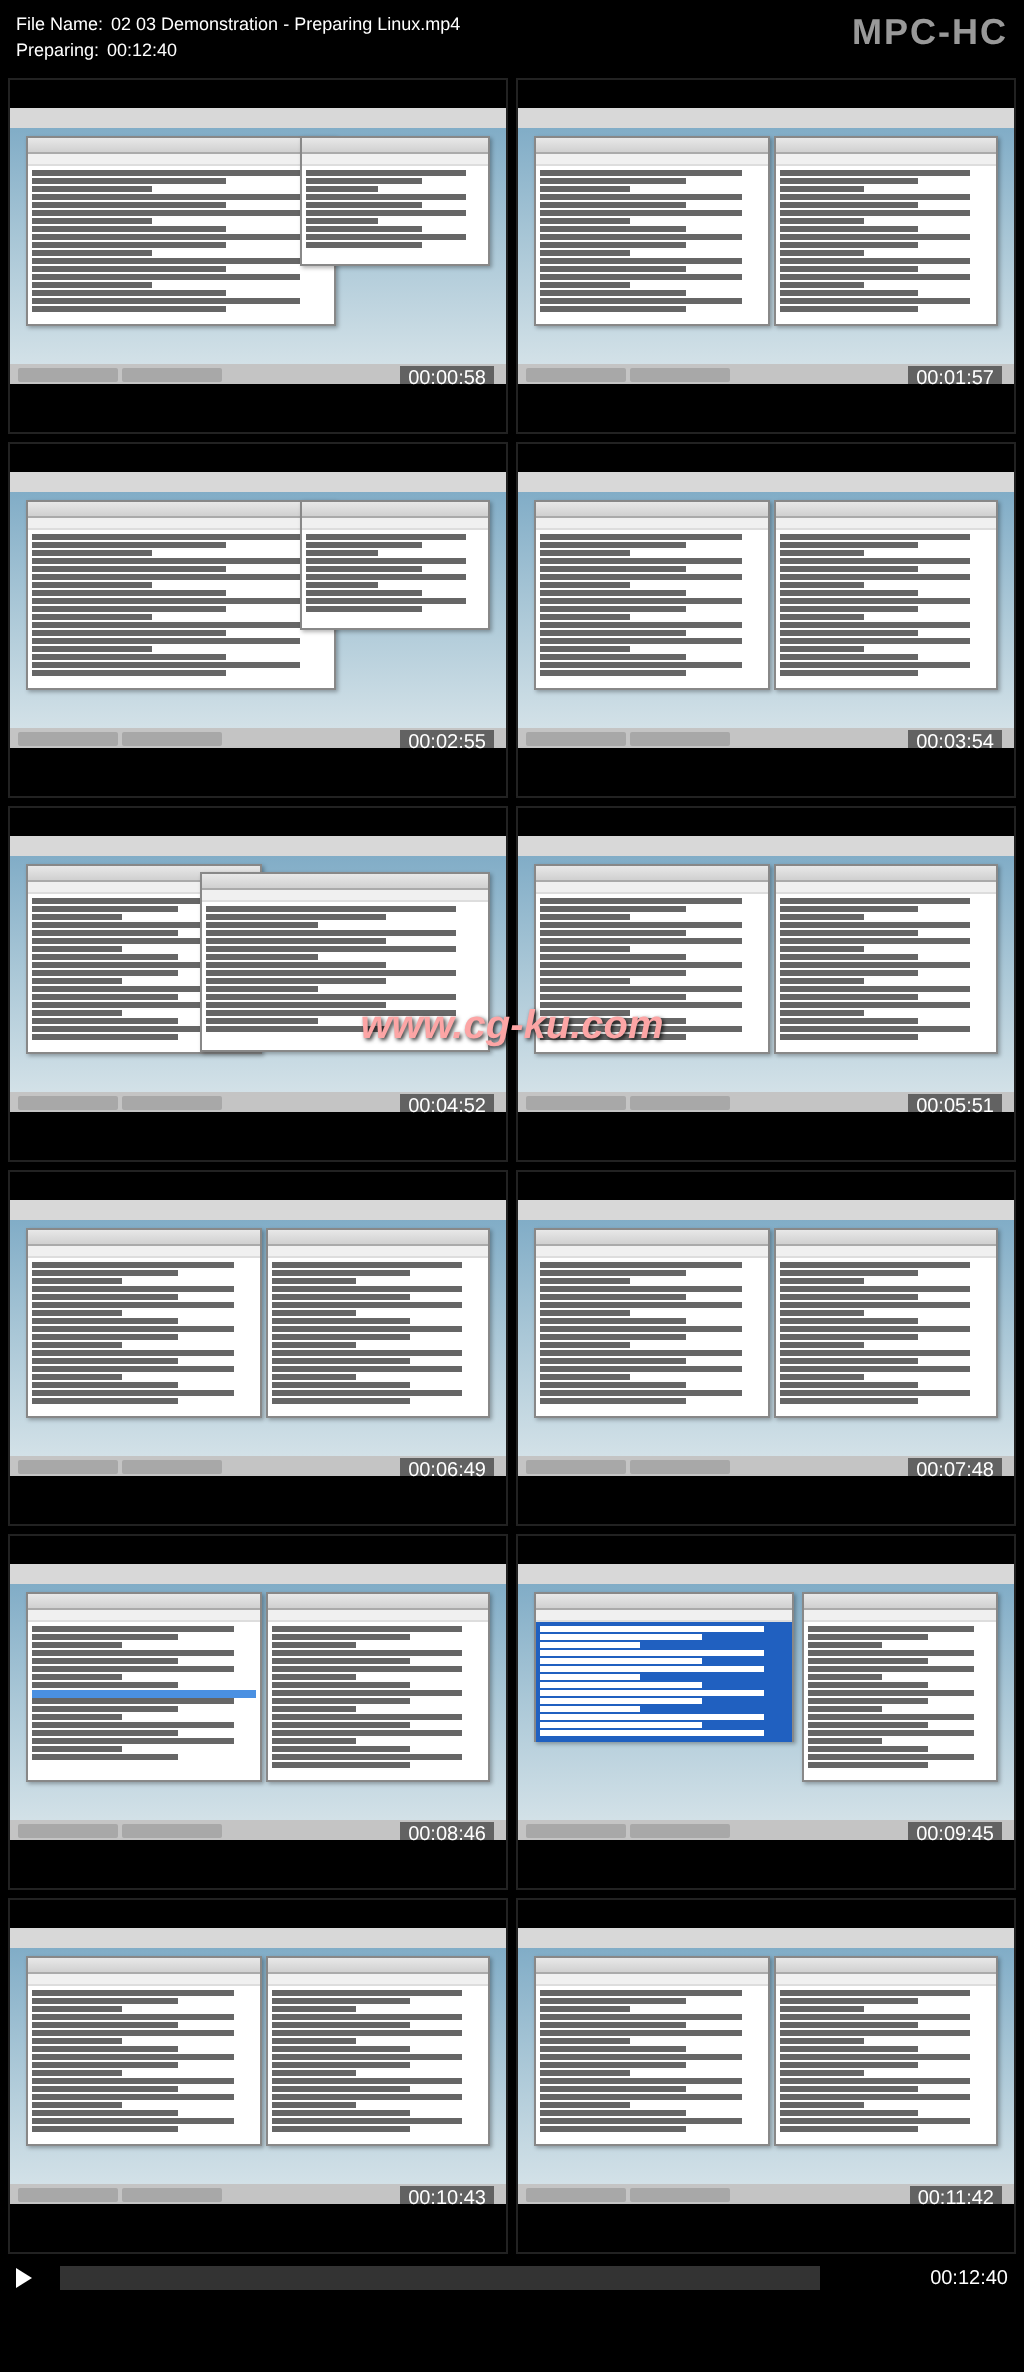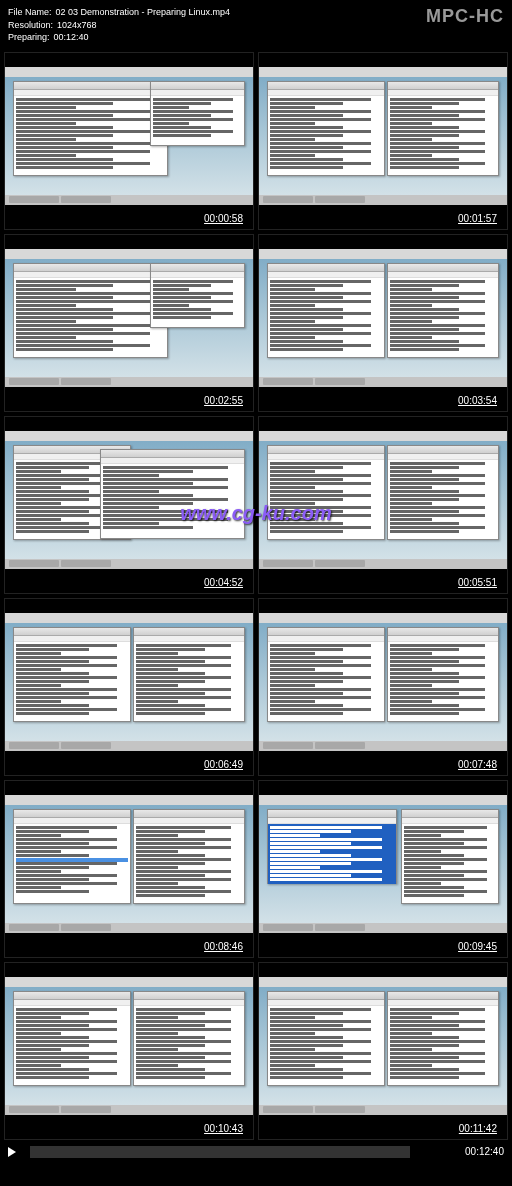--- a/index.html
+++ b/index.html
@@ -107,27 +107,26 @@
     .blue-win .win-body {
       background: #2060c0;
     }
     .blue-win .text-line { background: #fff; }
     .highlight-line {
       height: 4px;
       background: #4a90e2;
     }
     .timestamp {
       position: absolute;
-      bottom: 4px;
+      bottom: 20px;
       right: 6px;
       font-size: 10px;
       color: #fff;
       background: rgba(0,0,0,0.5);
       padding: 1px 4px;
-      text-decoration: underline;
     }
     .thumb-black-top {
       position: absolute;
       top: 0; left: 0; right: 0;
       height: 14px;
       background: #000;
     }
     .thumb-black-bot {
       position: absolute;
       bottom: 0; left: 0; right: 0;
@@ -135,21 +134,21 @@
       background: #000;
     }
     .watermark {
       position: absolute;
       top: 502px;
       left: 50%;
       transform: translateX(-50%);
       font-size: 20px;
       font-weight: bold;
       font-style: italic;
-      color: #8b5cf6;
+      color: #fca5a5;
       text-shadow: 1px 1px 2px rgba(0,0,0,0.8);
       z-index: 100;
       white-space: nowrap;
     }
     .footer {
       display: flex;
       align-items: center;
       justify-content: space-between;
       padding: 4px 8px;
       font-size: 10px;
@@ -178,24 +177,20 @@
 </head>
 <body>
 
 <div class="header">
   <div class="meta">
     <div class="meta-line">
       <span class="meta-label">File Name:</span>
       <span>02 03 Demonstration - Preparing Linux.mp4</span>
     </div>
     <div class="meta-line">
-      <span class="meta-label">Resolution:</span>
-      <span>1024x768</span>
-    </div>
-    <div class="meta-line">
       <span class="meta-label">Preparing:</span>
       <span>00:12:40</span>
     </div>
   </div>
   <div class="app-name">MPC-HC</div>
 </div>
 
 <div class="grid" id="thumb-grid">
     <div class="thumb">
     <div class="thumb-black-top"></div>

